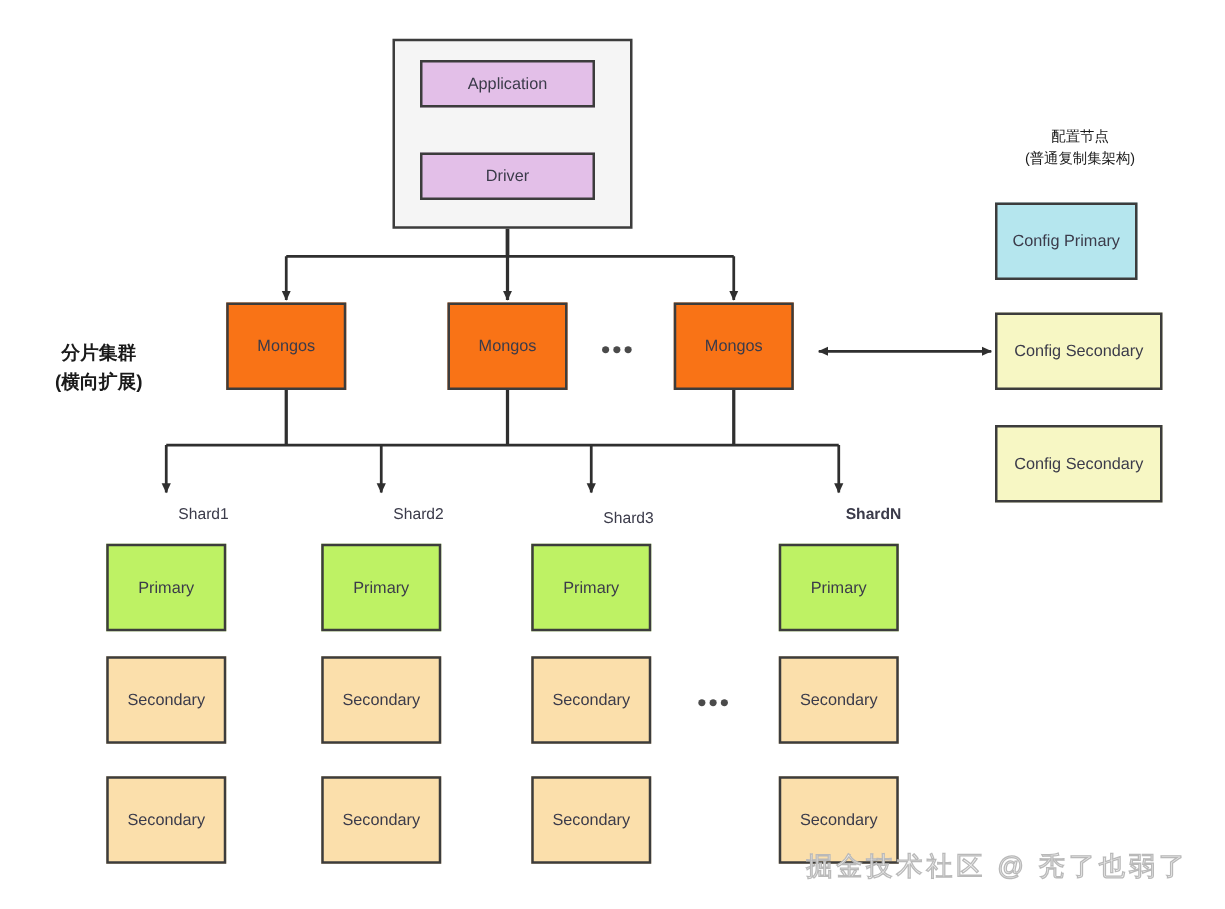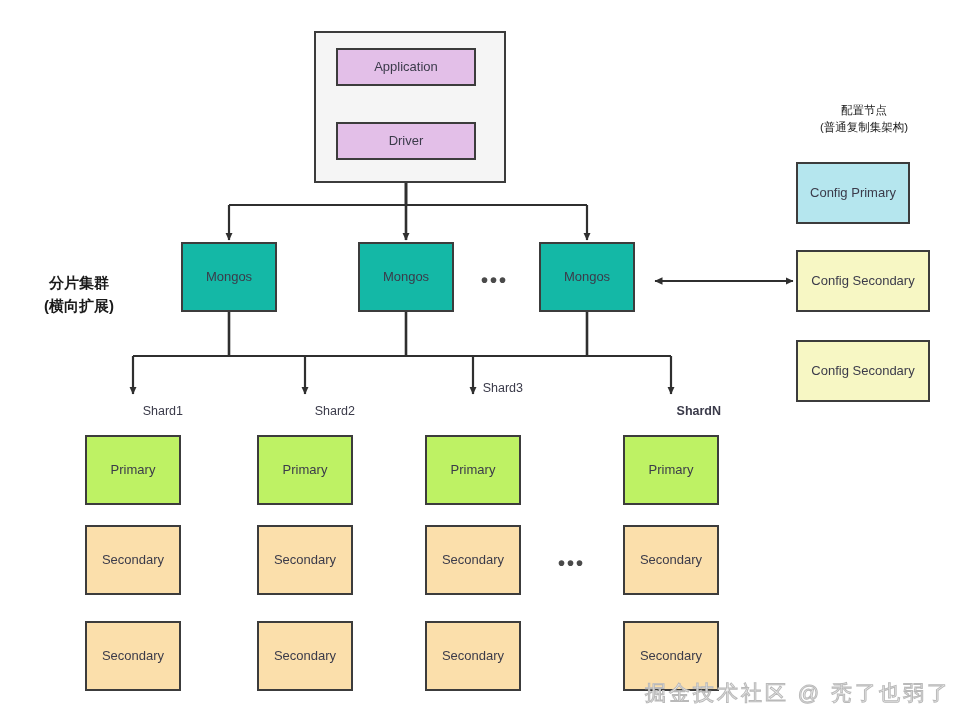--- a/index.html
+++ b/index.html
@@ -7,21 +7,21 @@
        font-family:"Liberation Sans","DejaVu Sans",sans-serif;color:#333333;}
   #canvas{position:absolute;inset:0;width:980px;height:727px;}
   svg.lines{position:absolute;left:0;top:0;width:980px;height:727px;pointer-events:none;}
   .node{position:absolute;box-sizing:border-box;border:2px solid #3c3c3c;
         display:flex;align-items:center;justify-content:center;
         font-size:13px;color:#3b3b4a;text-align:center;line-height:1.2;}
   .group-box{position:absolute;box-sizing:border-box;border:2px solid #3c3c3c;
              background:#f5f5f5;}
   .app{background:#e3bfe8;}
   .driver{background:#e3bfe8;}
-  .mongos{background:#14b8a6;}
+  .mongos{background:#f97316;}
   .cfg-primary{background:#b5e6ee;}
   .cfg-secondary{background:#f7f7c4;}
   .primary{background:#bef264;}
   .secondary{background:#fbdfab;}
   .label{position:absolute;font-size:12.5px;color:#3b3b4a;text-align:right;
          line-height:1.35;white-space:pre;}
   .label-cn{position:absolute;font-size:15px;color:#1a1a1a;font-weight:bold;
             text-align:center;line-height:1.5;white-space:pre;}
   .label-cn-title{position:absolute;font-size:11.5px;color:#1a1a1a;text-align:center;
                   line-height:1.5;white-space:pre;}
@@ -88,21 +88,21 @@
 (普通复制集架构)</div>
 
   <div class="node cfg-primary" style="left:796px;top:162px;width:114px;height:62px;">Config Primary</div>
 
   <div class="node cfg-secondary" style="left:796px;top:250px;width:134px;height:62px;">Config Secondary</div>
 
   <div class="node cfg-secondary" style="left:796px;top:340px;width:134px;height:62px;">Config Secondary</div>
 
   <div class="label" style="left:83px;top:403px;width:100px;">Shard1</div>
   <div class="label" style="left:255px;top:403px;width:100px;">Shard2</div>
-  <div class="label" style="left:423px;top:380px;width:100px;">Shard3</div>
+  <div class="label" style="left:423px;top:406px;width:100px;">Shard3</div>
   <div class="label" style="left:621px;top:403px;width:100px;font-weight:bold;">ShardN</div>
 
   <div class="node primary" style="left:85px;top:435px;width:96px;height:70px;">Primary</div>
   <div class="node secondary" style="left:85px;top:525px;width:96px;height:70px;">Secondary</div>
   <div class="node secondary" style="left:85px;top:621px;width:96px;height:70px;">Secondary</div>
 
   <div class="node primary" style="left:257px;top:435px;width:96px;height:70px;">Primary</div>
   <div class="node secondary" style="left:257px;top:525px;width:96px;height:70px;">Secondary</div>
   <div class="node secondary" style="left:257px;top:621px;width:96px;height:70px;">Secondary</div>
 

